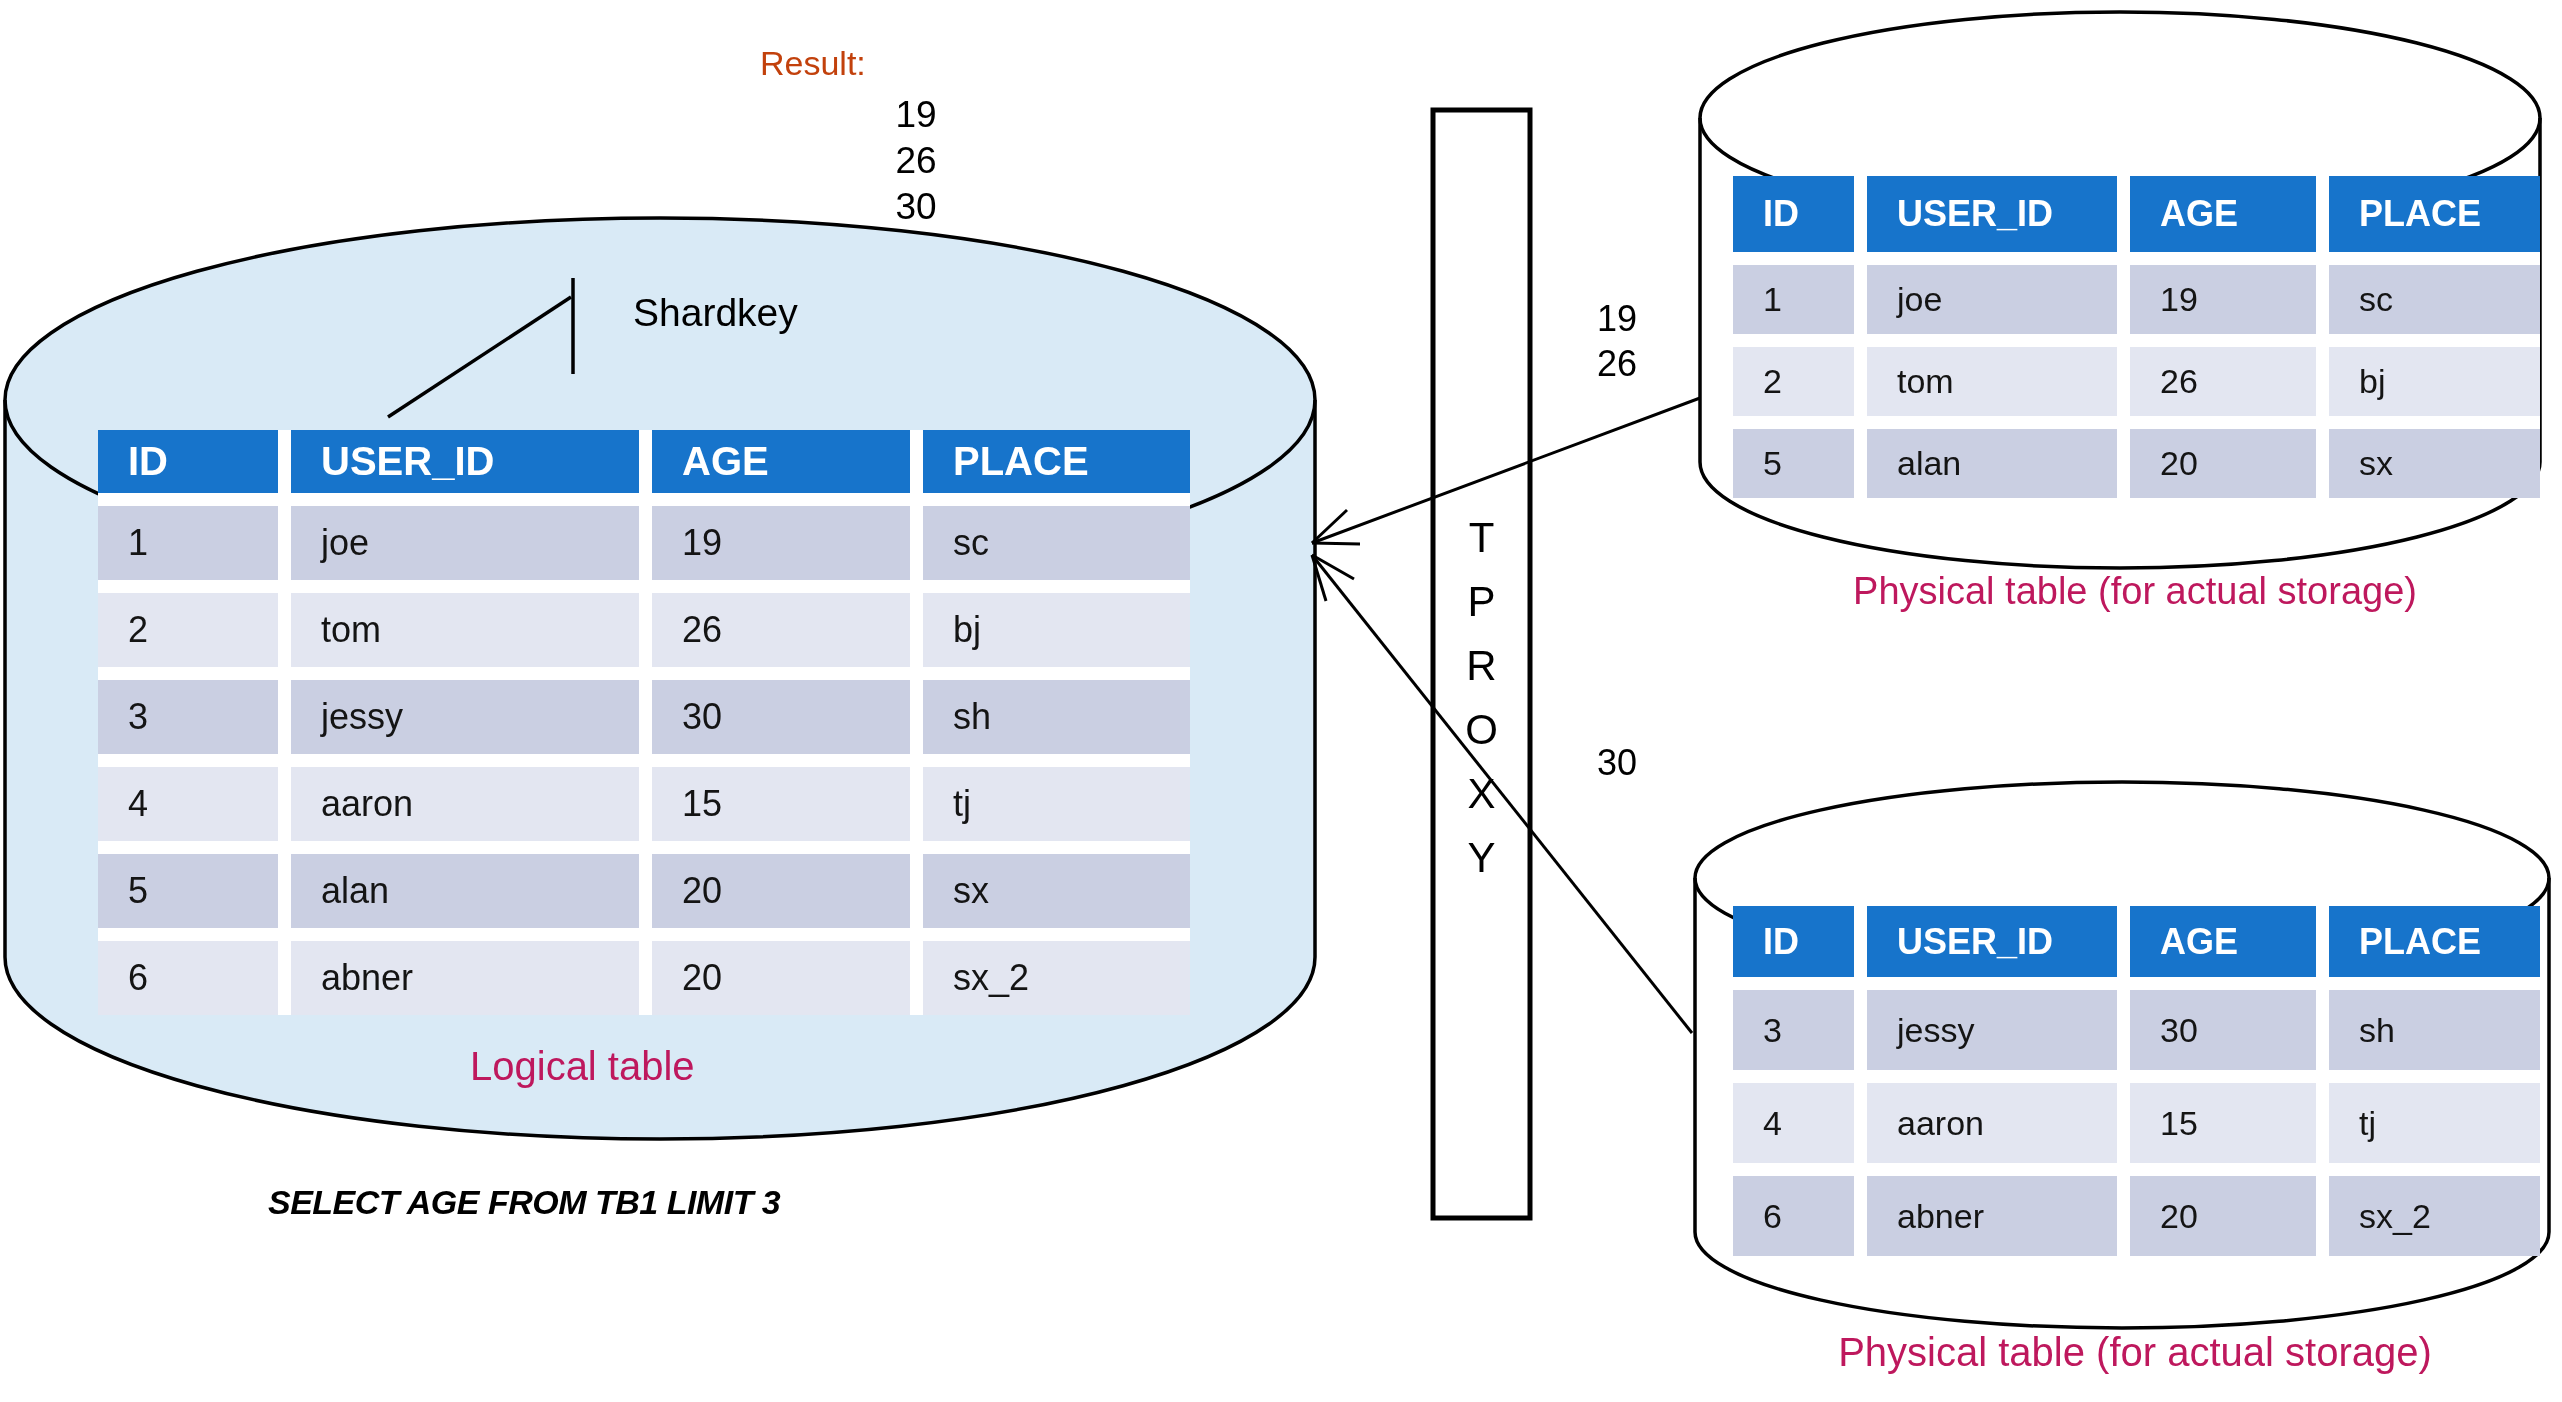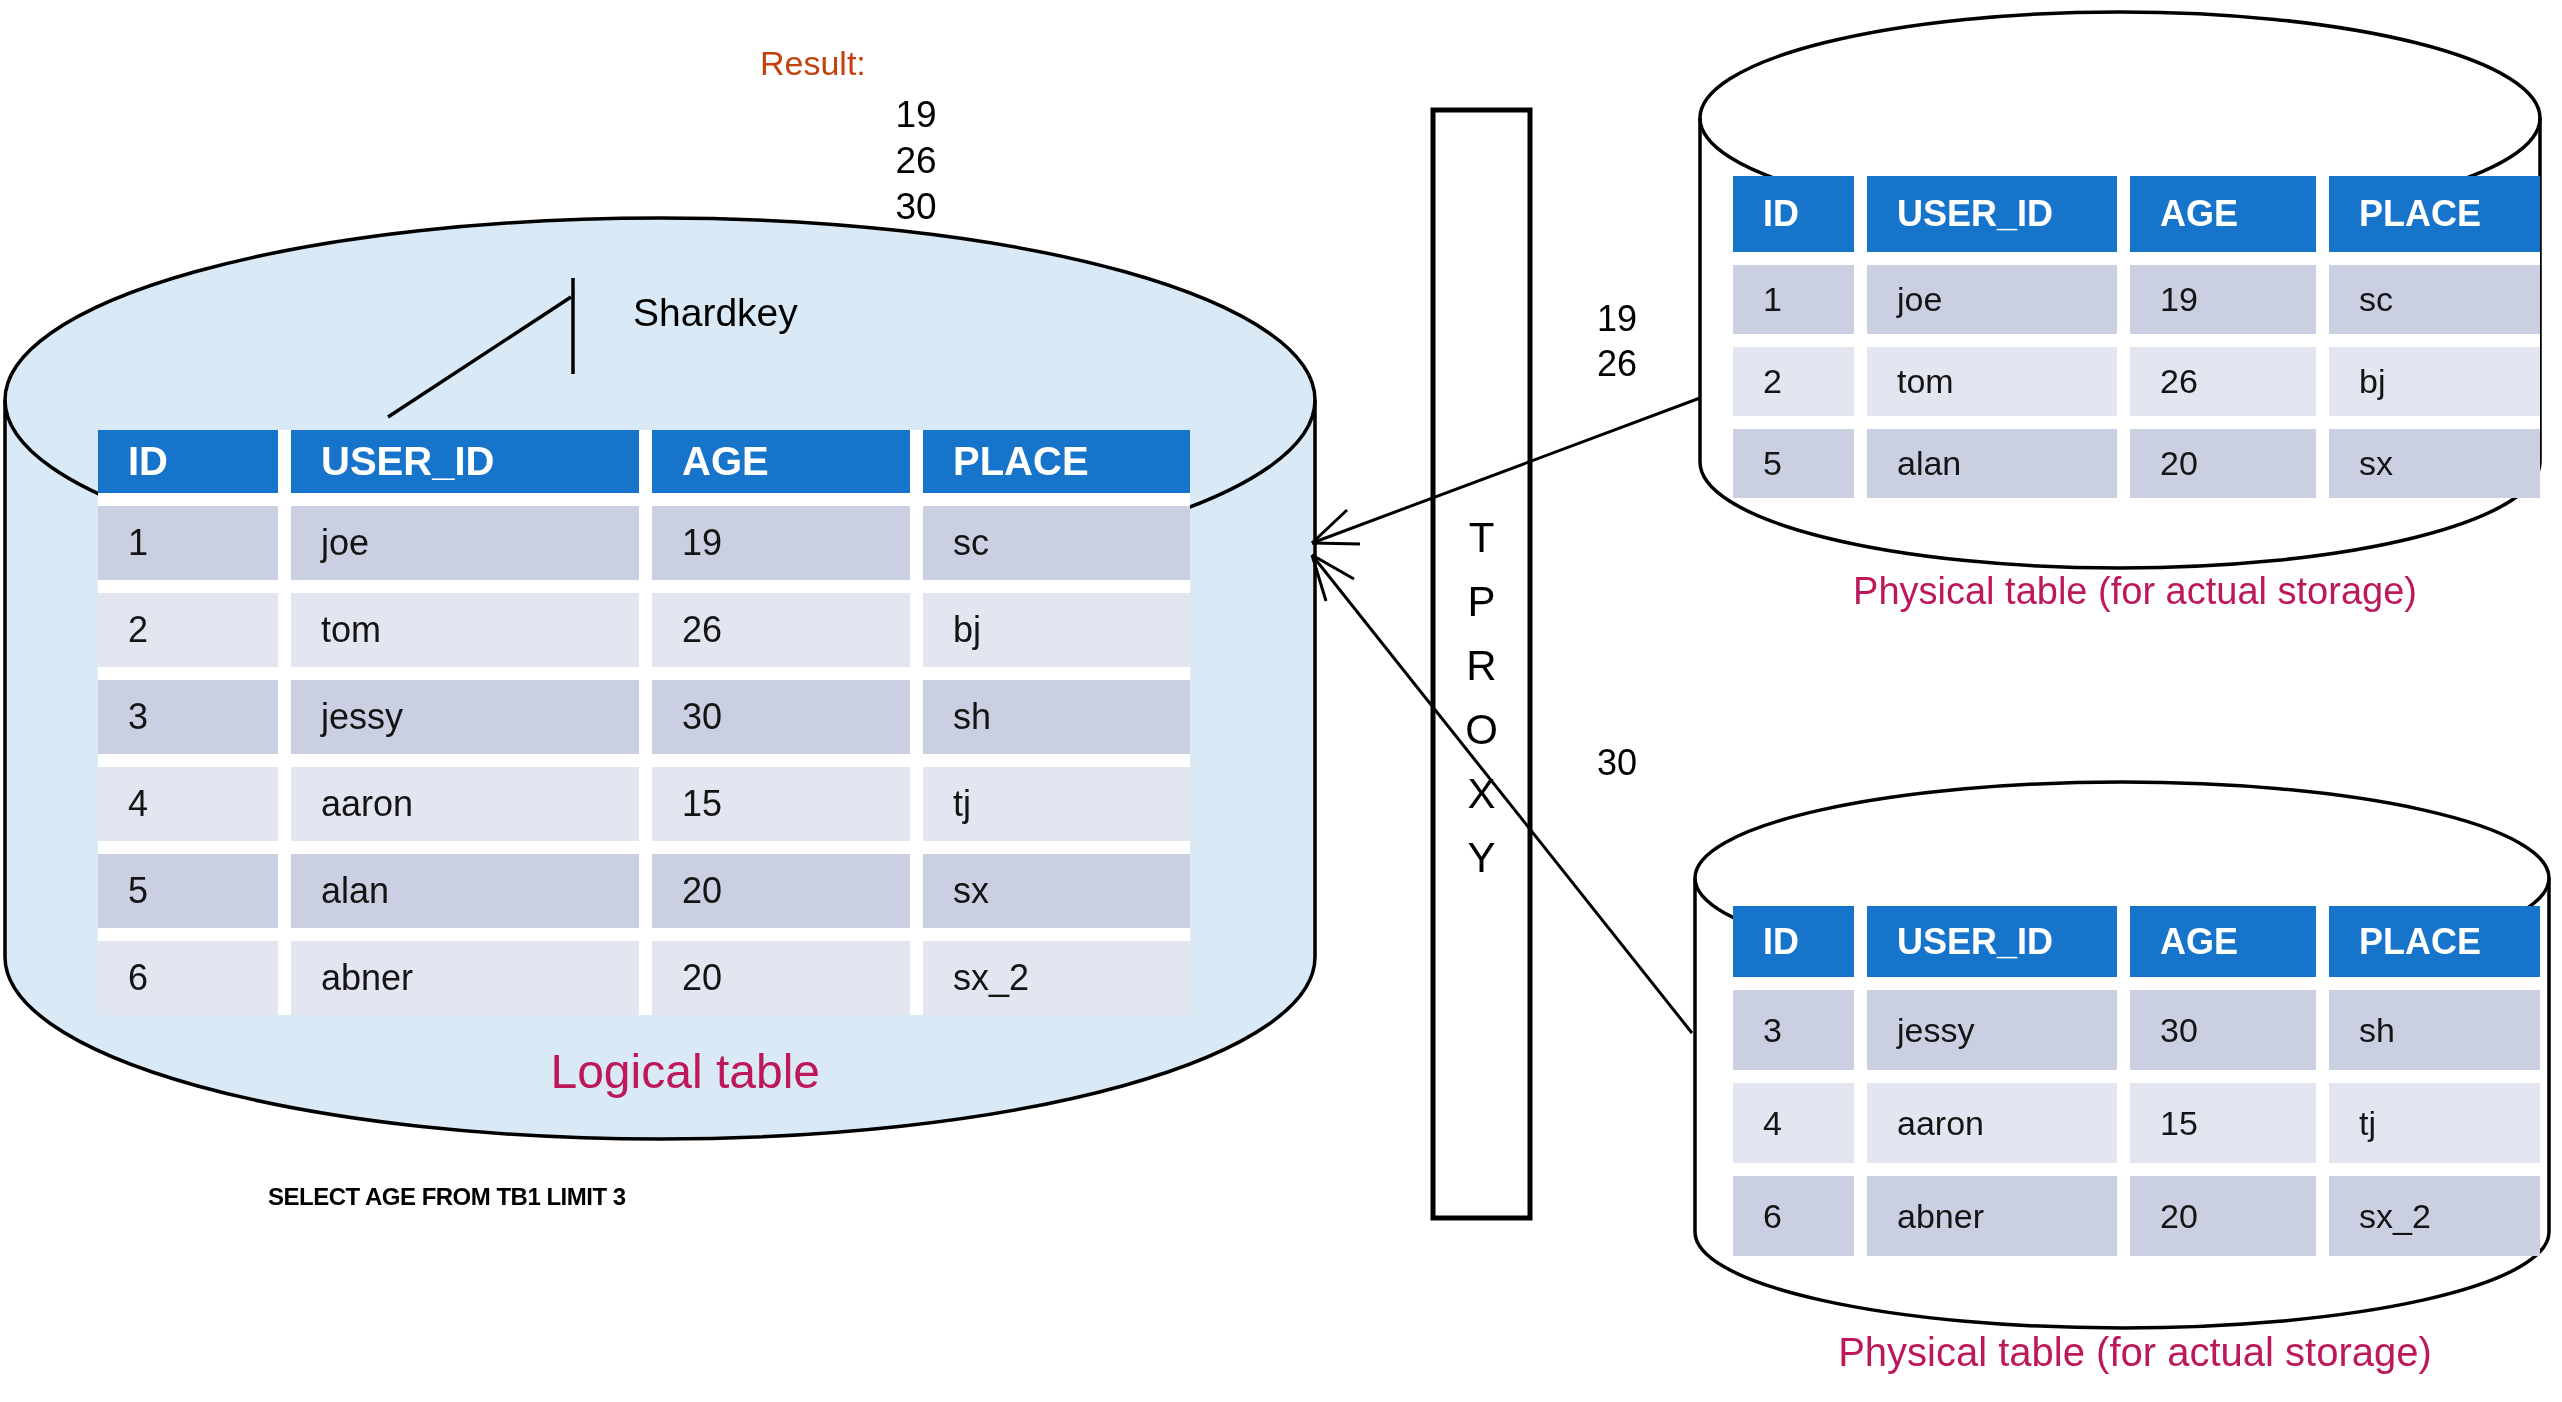--- a/index.html
+++ b/index.html
@@ -27,22 +27,22 @@
   .tbl-shard1 .hcell,.tbl-shard2 .hcell{font-size:36px;}
   .odd{background:#CACFE2;}
   .even{background:#E3E6F1;}
 
   
   .cap{color:#be185d;}
   .result-title{left:760px;top:44px;font-size:34px;color:#c2410c;}
   .result-vals{left:868px;top:92px;width:96px;text-align:center;}
   .result-vals span{display:block;line-height:46px;font-size:37px;color:#000;}
   .shardkey{left:633px;top:291px;font-size:39px;color:#000;}
-  .logical-cap{left:470px;top:1044px;width:350px;text-align:right;font-size:48px;}
-  .sql{left:268px;top:1183px;font-size:24px;font-weight:bold;color:#000;letter-spacing:-0.5px;}
+  .logical-cap{left:470px;top:1044px;width:350px;text-align:left;font-size:40px;}
+  .sql{left:268px;top:1183px;font-size:34px;font-weight:bold;color:#000;letter-spacing:-0.5px;font-style:italic;}
   .proxy-letters{left:1433px;top:506px;width:97px;text-align:center;}
   .proxy-letters span{display:block;line-height:64px;font-size:42px;color:#000;}
   .route-upper{left:1578px;top:296px;width:78px;text-align:center;}
   .route-upper span{display:block;line-height:45px;font-size:36px;color:#000;}
   .route-lower{left:1578px;top:742px;width:78px;text-align:center;font-size:36px;color:#000;}
   .shard1-cap{left:1782px;top:570px;width:706px;text-align:center;font-size:38px;}
   .shard2-cap{left:1777px;top:1330px;width:716px;text-align:center;font-size:40px;}
 </style>
 </head>
 <body>

